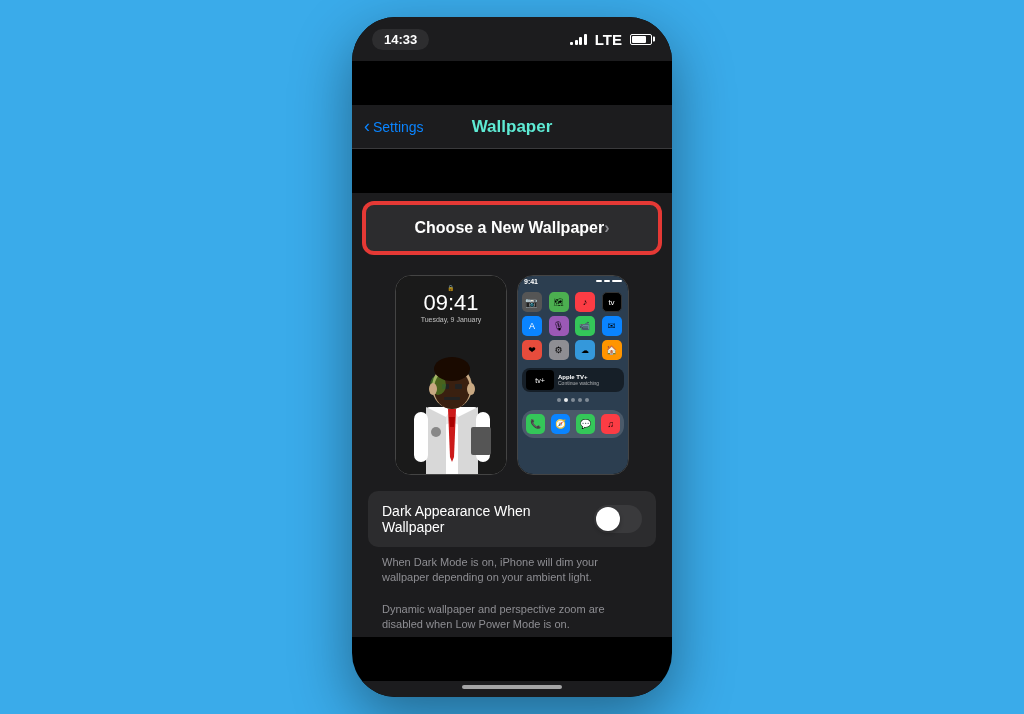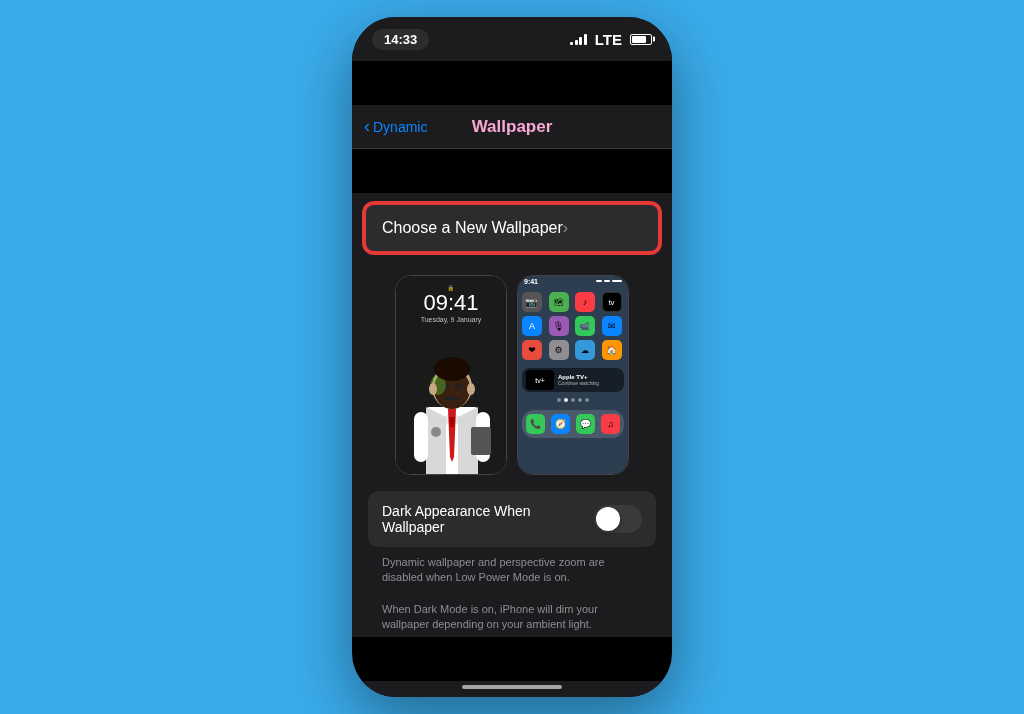--- a/index.html
+++ b/index.html
@@ -121,38 +121,39 @@
       gap: 3px;
       cursor: pointer;
     }
 
     .nav-back-chevron {
       font-size: 18px;
       margin-top: -1px;
     }
 
     .nav-title {
-      color: #f9a8d4;
+      color: #5eead4;
       font-size: 17px;
       font-weight: 600;
     }
 
     
     .choose-wallpaper-row {
       background: #2c2c2e;
       margin: 16px 0 0 0;
       padding: 14px 16px;
       display: flex;
       align-items: center;
-      justify-content: flex-start;
+      justify-content: center;
       border-radius: 10px;
       border: 2px solid #e53935;
       margin: 10px 12px;
       cursor: pointer;
       box-shadow: 0 0 0 2px #e53935;
+      font-weight: bold;
     }
 
     .choose-wallpaper-text {
       color: #fff;
       font-size: 16px;
     }
 
     .chevron-right {
       color: #8e8e93;
       font-size: 16px;
@@ -405,21 +406,21 @@
         <span class="lte-text">LTE</span>
         <div class="battery-icon">
           <div class="battery-fill"></div>
         </div>
       </div>
     </div>
 
     <div class="nav-bar">
       <div class="nav-back">
         <span class="nav-back-chevron">‹</span>
-        <span>Dynamic</span>
+        <span>Settings</span>
       </div>
       <span class="nav-title">Wallpaper</span>
     </div>
 
     <div class="content-scroll">
 
       <div class="choose-wallpaper-row">
         <span class="choose-wallpaper-text">Choose a New Wallpaper</span>
         <span class="chevron-right">›</span>
       </div>
@@ -538,22 +539,22 @@
 
       </div>
 
       <div class="settings-section">
         <div class="toggle-row">
           <span class="toggle-label">Dark Appearance When Wallpaper</span>
           <div class="toggle-switch">
             <div class="toggle-thumb"></div>
           </div>
         </div>
+        <div class="helper-text">When Dark Mode is on, iPhone will dim your wallpaper depending on your ambient light.</div>
         <div class="helper-text">Dynamic wallpaper and perspective zoom are disabled when Low Power Mode is on.</div>
-        <div class="helper-text">When Dark Mode is on, iPhone will dim your wallpaper depending on your ambient light.</div>
       </div>
 
     </div>
 
     <div style="background:#1c1c1e;padding:10px 0 6px;text-align:center;">
       <div class="home-indicator"></div>
     </div>
 
   </div>
 </div>

